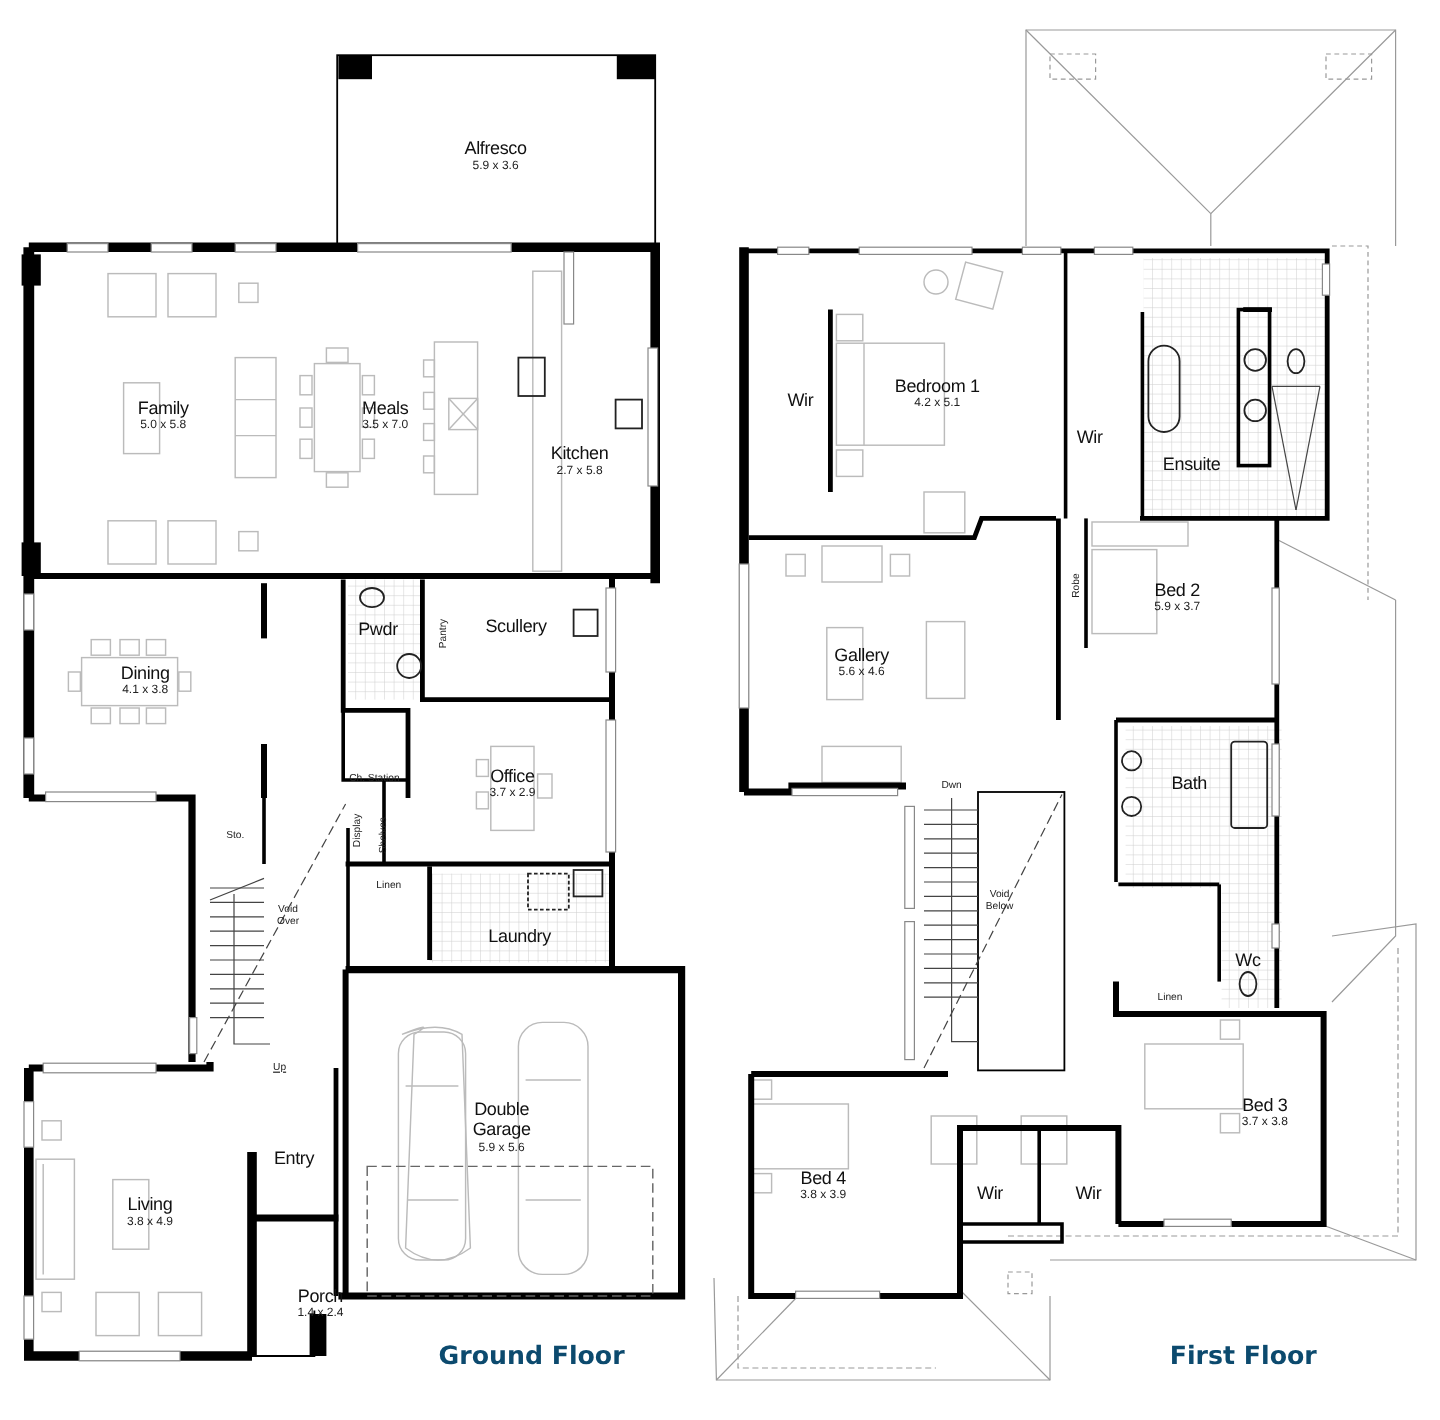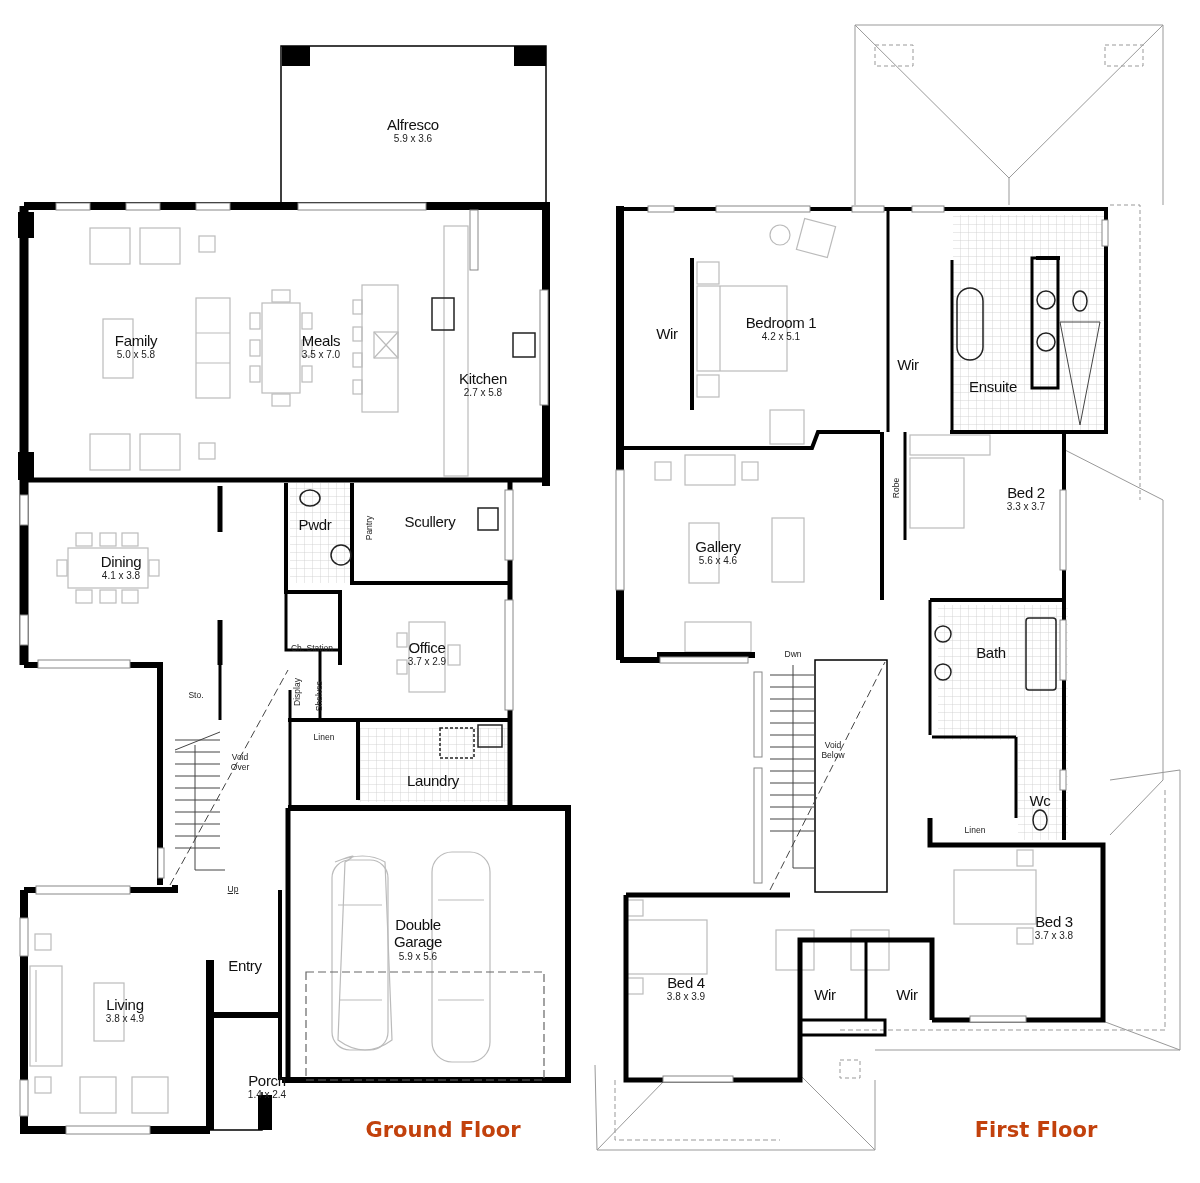--- a/index.html
+++ b/index.html
@@ -3,21 +3,21 @@
 <meta charset="utf-8">
 <style>
   html, body { margin:0; padding:0; background:#ffffff; }
   body { width:1200px; height:1183px; position:relative; overflow:hidden; font-family:"Liberation Sans", sans-serif; }
   svg { position:absolute; left:0; top:0; }
   .lbl { position:absolute; transform:translate(-50%,-50%); text-align:center; color:#111; white-space:nowrap; line-height:1.15; }
   .lbl .name { font-size:15px; letter-spacing:-0.3px; display:block; }
   .lbl .dim { font-size:10px; display:block; color:#222; }
   .small { position:absolute; font-size:8.5px; color:#222; transform:translate(-50%,-50%); white-space:nowrap; }
   .vert { transform:translate(-50%,-50%) rotate(-90deg); }
-  .title { position:absolute; font-family:"DejaVu Sans", sans-serif; font-weight:bold; font-size:21px; color:#c2410c; transform:translate(-50%,-50%); white-space:nowrap; }
+  .title { position:absolute; font-family:"DejaVu Sans", sans-serif; font-weight:bold; font-size:21px; color:#0c4a6e; transform:translate(-50%,-50%); white-space:nowrap; }
 </style>
 </head>
 <body>
 
 <svg width="1200" height="1183" viewBox="0 0 1200 1183">
   <g fill="none" stroke="#bbb" stroke-width="1.2">
 
     <rect x="90" y="228" width="40" height="36"></rect>
       <rect x="140" y="228" width="40" height="36"></rect>
       <rect x="199" y="236" width="16" height="16"></rect>
@@ -342,23 +342,23 @@
   <span class="name">Bedroom 1</span>
   <span class="dim">4.2 x 5.1</span>
 </div>
 <div class="lbl" style="left:908px;top:365px;">
   <span class="name">Wir</span>
 </div>
 <div class="lbl" style="left:993px;top:387px;">
   <span class="name">Ensuite</span>
 </div>
 <div class="small vert" style="left:896px;top:488px;">Robe</div>
-<div class="lbl" style="left:981px;top:498px;margin-left:45px;">
+<div class="lbl" style="left:981px;top:498px;">
   <span class="name">Bed 2</span>
-  <span class="dim">3.3 x 3.7</span>
+  <span class="dim">5.9 x 3.7</span>
 </div>
 <div class="lbl" style="left:718px;top:552px;">
   <span class="name">Gallery</span>
   <span class="dim">5.6 x 4.6</span>
 </div>
 <div class="small" style="left:793px;top:654px;">Dwn</div>
 <div class="small" style="left:833px;top:750px;text-align:center;line-height:1.2;">
   <span style="display:block">Void</span>
   <span style="display:block">Below</span>
 </div>

